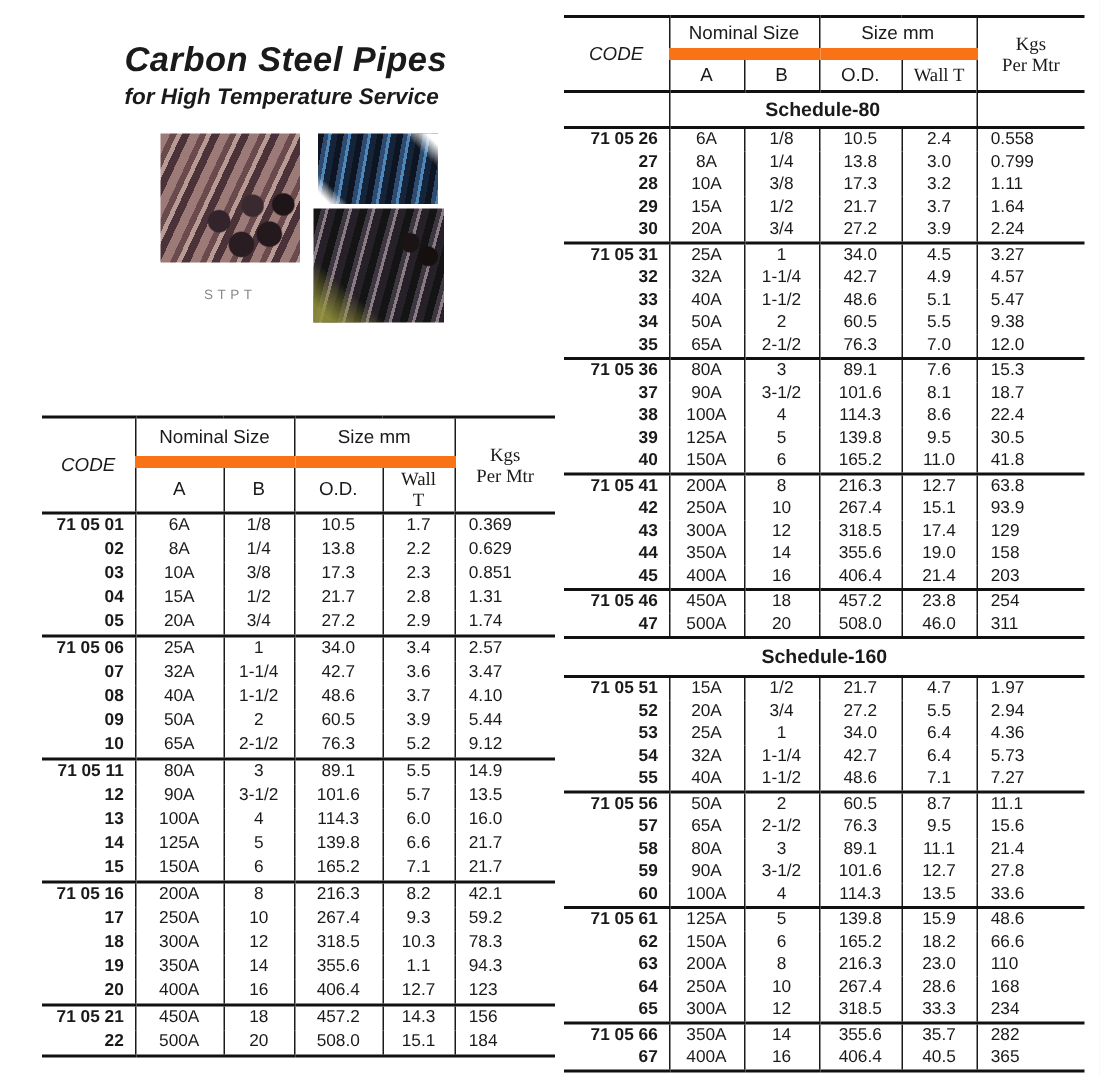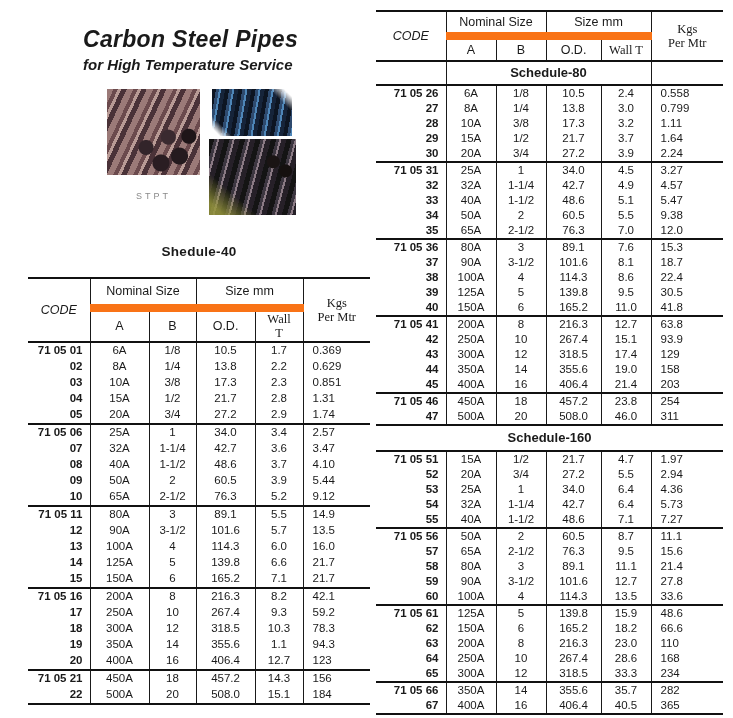--- a/index.html
+++ b/index.html
@@ -76,21 +76,20 @@
   <div class="title-block">
     <div class="title-line1">Carbon Steel Pipes</div>
     <div class="title-line2">for High Temperature Service</div>
   </div>
 
   <div class="photo photo-1"></div>
   <div class="photo photo-2"></div>
   <div class="photo photo-3"></div>
   <div class="stpt">STPT</div>
 
-  <div class="sched40-title">Shedule-40</div>
 
   <table class="table40">
     <colgroup>
       <col style="width:62px">
         <col style="width:59px">
         <col style="width:47px">
       <col style="width:59px">
         <col style="width:48px">
         <col style="width:67px">
     </colgroup>

